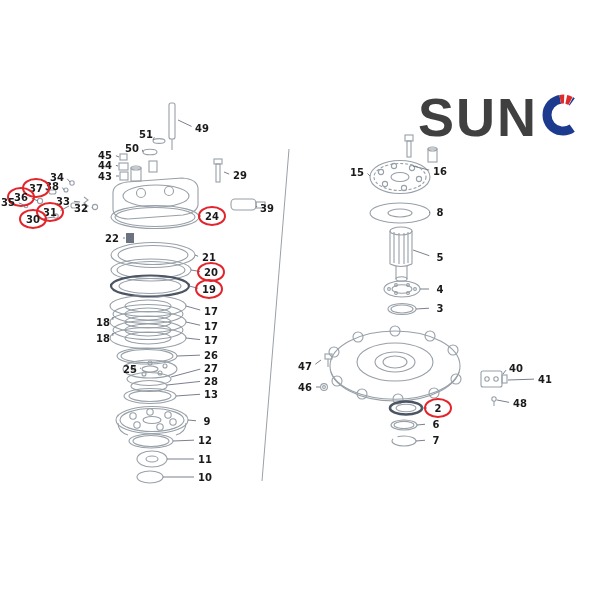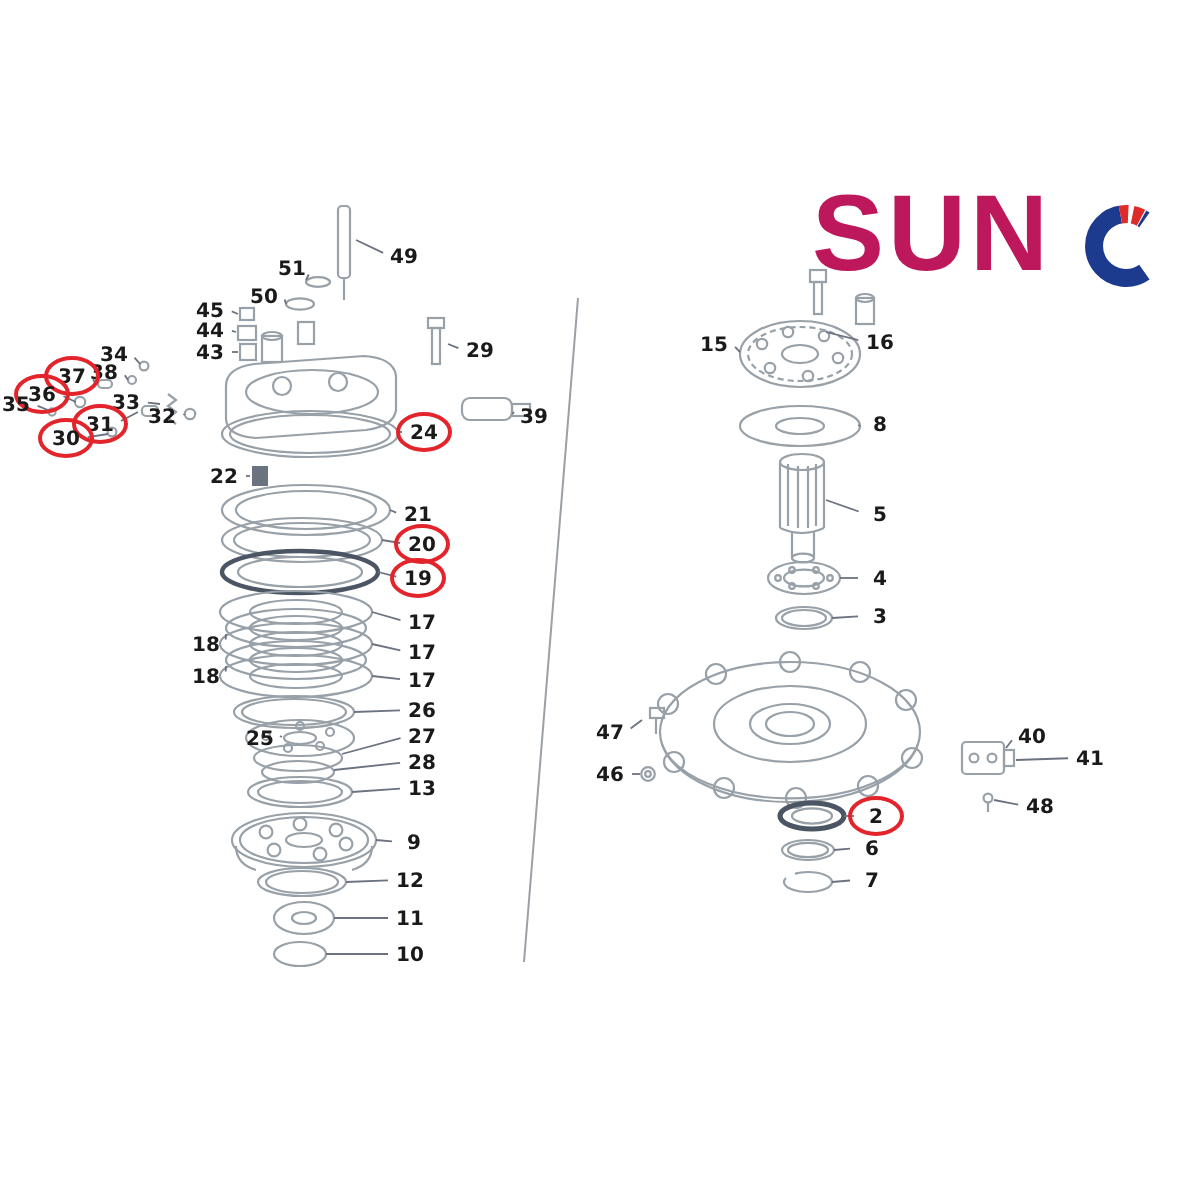--- a/index.html
+++ b/index.html
@@ -1,21 +1,21 @@
 <!DOCTYPE html>
 <html><head>
 <meta charset="utf-8">
 <style>
   html,body{margin:0;padding:0;background:#fff;}
   .canvas{position:relative;width:600px;height:600px;background:#ffffff;overflow:hidden;
           font-family:"DejaVu Sans",sans-serif;}
   
-  .logo{position:absolute;top:90px;right:16px;display:flex;align-items:flex-end;
+  .logo{position:absolute;top:90px;right:16px;display:flex;align-items:flex-start;
         font-family:"Liberation Sans",sans-serif;font-weight:bold;font-size:54px;
-        letter-spacing:2px;color:#be185d;line-height:1;user-select:none;gap:12px;}
+        letter-spacing:2px;color:#404040;line-height:1;user-select:none;}
   .logo .ltr{display:inline-block;}
   .logo .c-wrap{display:inline-block;position:relative;width:44px;height:46px;margin:0 1px;}
   
   svg{display:block;}
   #callout-layer text{font-family:"DejaVu Sans",sans-serif;font-size:10px;font-weight:bold;}
 </style>
 </head>
 <body>
 
 <div class="canvas">

